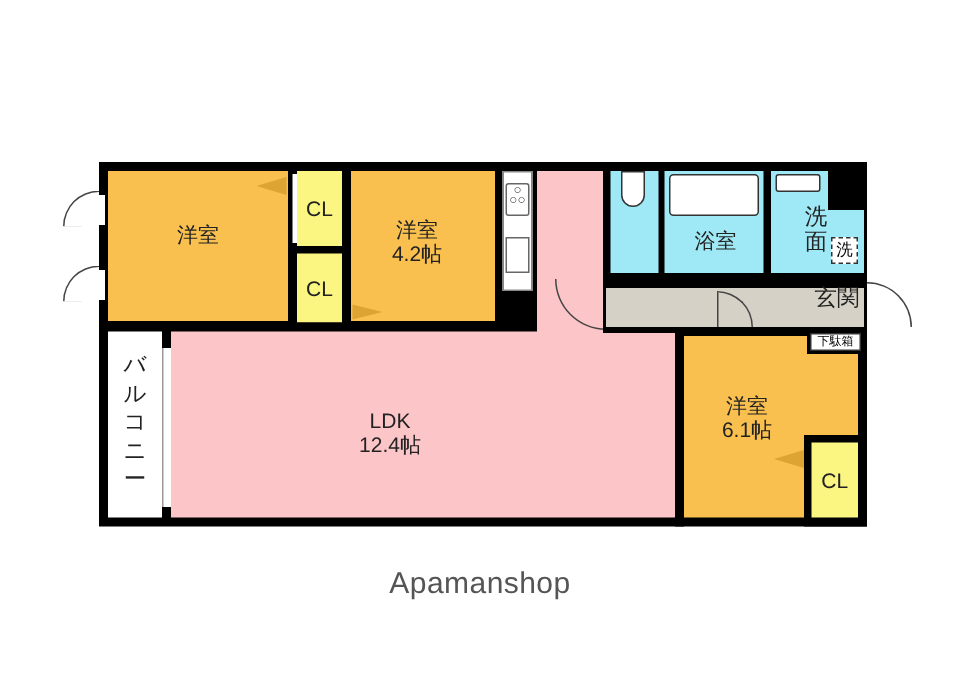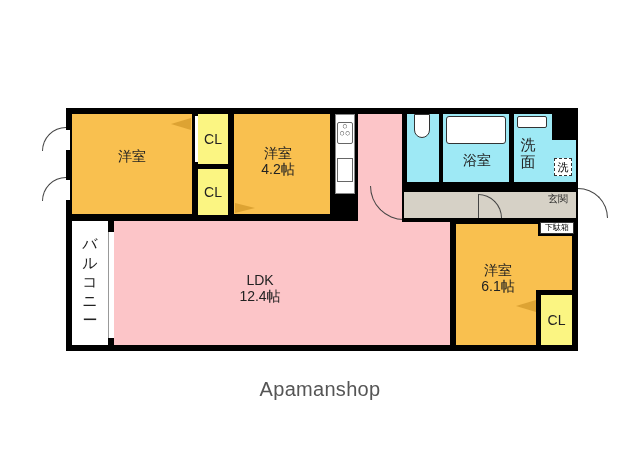--- a/index.html
+++ b/index.html
@@ -76,28 +76,28 @@
 <div class="abs wall" style="left:552px;top:136px;width:26px;height:56px;"></div>
 <div class="abs" style="left:407px;top:114px;width:32px;height:68px;background:#9ee9f5;"></div>
 <div class="abs" style="left:414px;top:114px;width:16px;height:24px;border:1px solid #333;border-radius:0 0 8px 8px;background:#fff;"></div>
 <div class="abs" style="left:443px;top:114px;width:66px;height:68px;background:#9ee9f5;"></div>
 <div class="abs" style="left:446px;top:116px;width:60px;height:28px;border:1px solid #333;border-radius:3px;background:#fff;"></div>
 <div class="label" style="left:455px;top:152px;width:44px;">浴室</div>
 <div class="abs" style="left:514px;top:114px;width:38px;height:68px;background:#9ee9f5;"></div>
 <div class="abs" style="left:540px;top:140px;width:36px;height:42px;background:#9ee9f5;"></div>
 <div class="abs" style="left:517px;top:116px;width:30px;height:12px;border:1px solid #333;background:#fff;border-radius:2px;"></div>
 <div class="label" style="left:520px;top:136px;width:20px;font-size:15px;line-height:17px;">
-  <div style="width:16px;word-break:break-all;">洗面</div>
+  <div style="width:16px;word-break:break-all;margin-left:16px;">洗面</div>
 </div>
 <div class="abs" style="left:554px;top:158px;width:18px;height:18px;border:1px dashed #333;background:#fff;font-size:11px;line-height:16px;text-align:center;"><span>洗</span></div>
 
 <div class="abs wall" style="left:402px;top:186px;width:176px;height:36px;"></div>
 <div class="abs" style="left:404px;top:192px;width:136px;height:26px;background:#d6d1c6;"></div>
 <div class="abs" style="left:540px;top:192px;width:36px;height:26px;background:#d6d1c6;"></div>
-<div class="label" style="left:540px;top:193px;width:36px;font-size:10px;line-height:12px;">玄関</div>
+<div class="label" style="left:540px;top:193px;width:36px;font-size:15px;line-height:12px;">玄関</div>
 <div class="door" style="left:578px;top:188px;width:30px;height:30px;border-radius:0 30px 0 0;border-left:none;border-bottom:none;"></div>
 <div class="door" style="left:478px;top:194px;width:24px;height:24px;border-radius:0 24px 0 0;border-left:1px solid #444;border-bottom:none;"></div>
 <div class="abs" style="left:540px;top:222px;width:36px;height:12px;background:#fff;border:1px solid #333;font-size:8px;line-height:10px;text-align:center;"><span>下駄箱</span></div>
 
 <div class="abs wall" style="left:450px;top:218px;width:128px;height:133px;"></div>
 <div class="abs" style="left:456px;top:224px;width:116px;height:121px;background:#f9c04f;"></div>
 <div class="abs" style="left:538px;top:218px;width:40px;height:18px;background:#000;"></div>
 <div class="abs" style="left:540px;top:222px;width:34px;height:12px;background:#fff;border:1px solid #333;font-size:8px;line-height:10px;text-align:center;"><span>下駄箱</span></div>
 <div class="label" style="left:468px;top:262px;width:60px;">
   <div>洋室</div>

